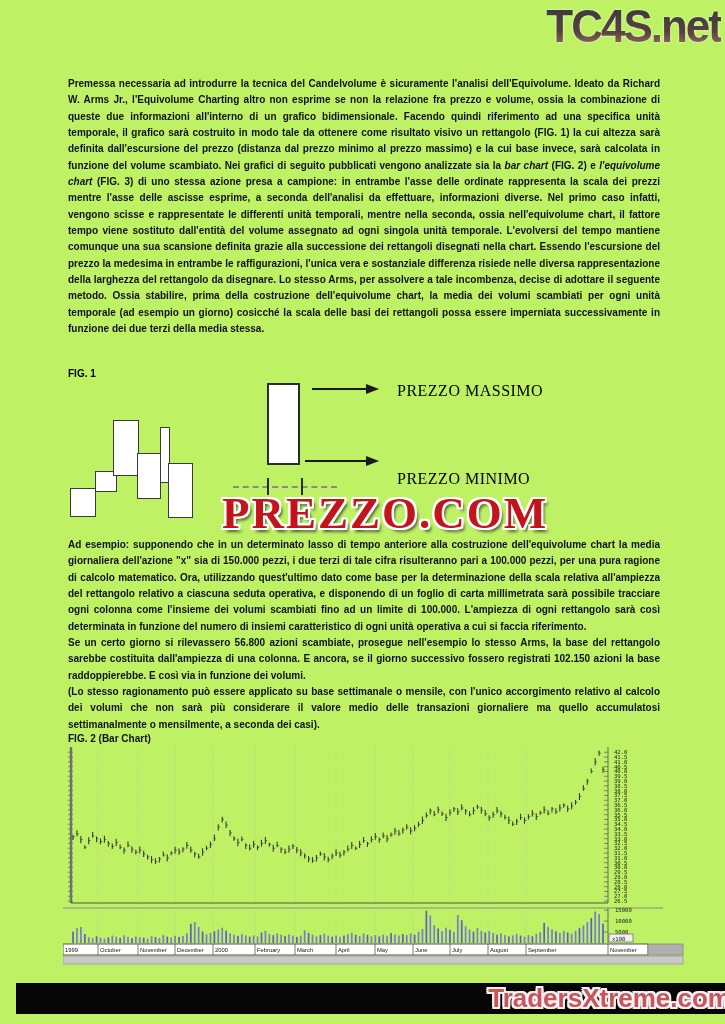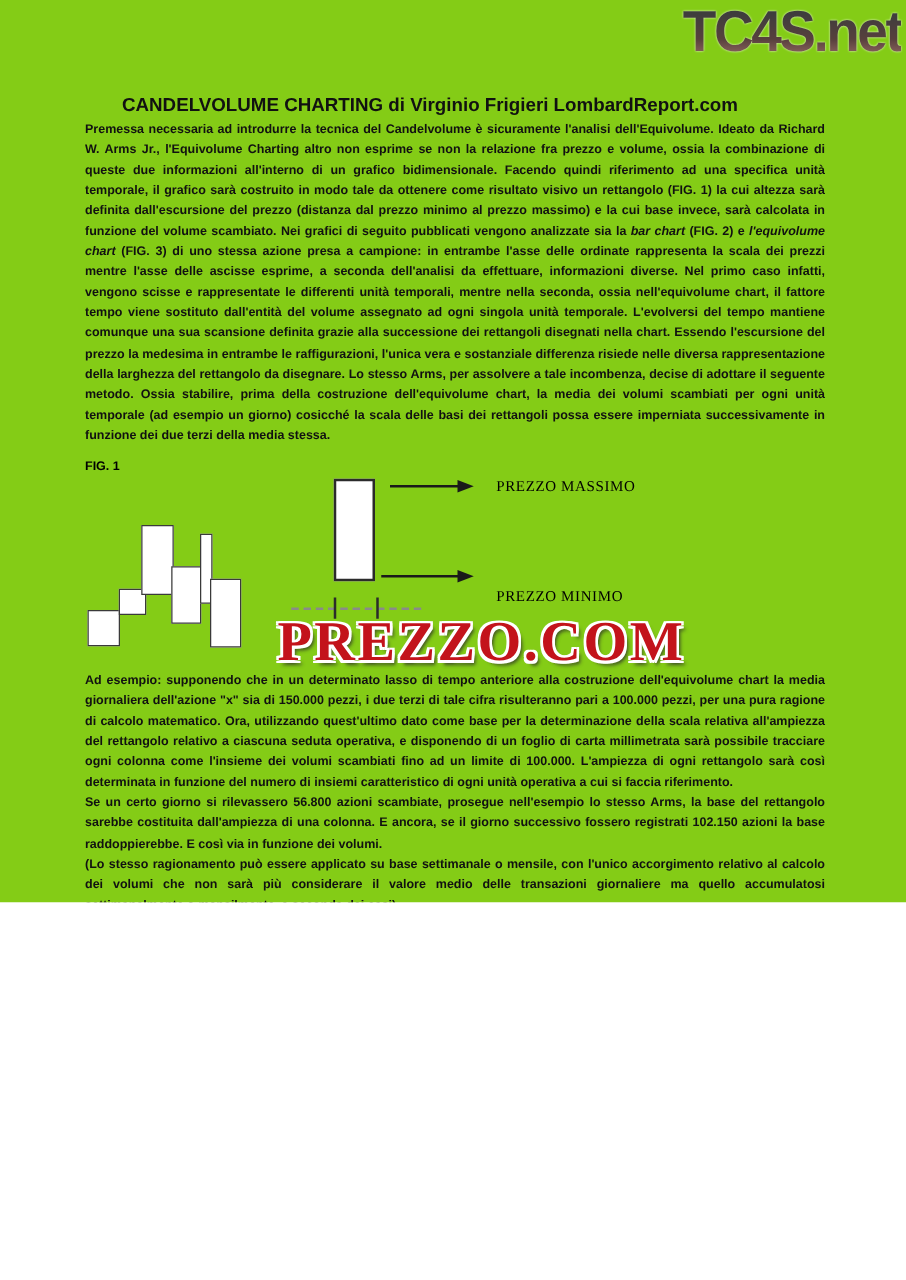--- a/index.html
+++ b/index.html
@@ -1,17 +1,17 @@
 <!DOCTYPE html>
 <html><head>
 <meta charset="utf-8">
 <style>
   * { margin:0; padding:0; box-sizing:border-box; }
   body { background:#ffffff; font-family:"Liberation Sans", sans-serif; }
-  .page { position:relative; width:725px; height:722px; background:#84cc16; overflow:hidden; }
+  .page { position:relative; width:725px; height:1024px; background:#bef264; overflow:hidden; }
 
   
   .tc4s {
     position:absolute; top:0px; right:4px; height:48px;
     font-family:"Liberation Sans", sans-serif;
     font-weight:bold; font-size:44px; letter-spacing:-2px;
     background:linear-gradient(180deg,#3d3d3d 20%,#57403d 62%,#a5756d 100%);
     -webkit-background-clip:text; background-clip:text; color:transparent;
     filter:drop-shadow(0 0 1px rgba(255,255,255,0.85));
     transform:scaleY(1.05); transform-origin:top;
@@ -23,21 +23,21 @@
   .para { font-size:10px; line-height:16.35px; text-align:justify;font-weight:bold; }
   .figlabel { font-weight:bold; font-size:10px; }
 
   
   .fig1 { position:absolute; left:0; top:365px; width:725px; height:180px; }
   .fig1-label { position:absolute; left:68px; top:3px; }
   .evrect { position:absolute; background:#fff; border:1px solid #3a3a3a; }
   .demo-rect { position:absolute; left:267px; top:18px; width:33px; height:82px; background:#fff; border:2px solid #2b2b2b; }
   .arrow-line { position:absolute; height:2px; background:#1a1a1a; }
   .arrow-head { position:absolute; width:0; height:0; border-top:5px solid transparent; border-bottom:5px solid transparent; border-left:13px solid #1a1a1a; }
-  .fig1-caption { position:absolute; font-family:"Liberation Serif", serif; font-size:12px; color:#000; letter-spacing:0.5px;text-align:center; }
+  .fig1-caption { position:absolute; font-family:"Liberation Serif", serif; font-size:16px; color:#000; letter-spacing:0.5px;text-align:center; }
   .dash-line { position:absolute; left:233px; top:121px; width:104px; border-top:2px dashed #8a8a8a; }
   .dash-tick { position:absolute; top:113px; width:2px; height:17px; background:#2b2b2b; }
 
   
   .dlsub {
     position:absolute; left:222px; top:122px;
     font-family:"Liberation Serif", serif; font-weight:bold; font-size:45px; letter-spacing:2px;
     color:#c3131b;
     text-shadow:
       -2px -2px 0 #fff, 2px -2px 0 #fff, -2px 2px 0 #fff, 2px 2px 0 #fff,
@@ -60,21 +60,20 @@
   .chart-wrap { position:absolute; left:63px; top:745px; width:660px; height:222px; }
 </style>
 </head>
 <body>
 
 <div class="page">
 
   <div class="tc4s">TC4S.net</div>
 
   <div class="article">
-    <div class="title">CANDELVOLUME CHARTING di Virginio Frigieri LombardReport.com</div>
     <div class="para"><span>Premessa necessaria ad  introdurre la tecnica del Candelvolume è sicuramente l'analisi dell'Equivolume. Ideato da Richard W. Arms Jr., l'Equivolume Charting altro non esprime se non la relazione fra prezzo e volume, ossia la combinazione di queste due informazioni all'interno di un grafico bidimensionale. Facendo quindi riferimento ad una specifica unità temporale, il grafico sarà costruito in modo tale da ottenere come risultato visivo un rettangolo (FIG. 1) la cui altezza sarà definita dall'escursione del prezzo (distanza dal prezzo minimo al prezzo massimo) e la cui base invece, sarà calcolata in funzione del volume scambiato. Nei grafici di seguito pubblicati vengono analizzate sia la </span><i>bar chart</i><span> (FIG. 2) e </span><i>l'equivolume chart</i><span> (FIG. 3) di uno stessa azione presa a campione: in entrambe l'asse delle ordinate rappresenta la scala dei prezzi mentre l'asse delle ascisse esprime, a seconda dell'analisi da effettuare, informazioni diverse. Nel primo caso infatti, vengono scisse  e rappresentate le differenti unità temporali, mentre nella seconda, ossia nell'equivolume chart, il fattore tempo viene sostituto dall'entità del volume assegnato ad ogni singola unità temporale.  L'evolversi del tempo mantiene comunque una sua scansione definita grazie alla successione dei rettangoli disegnati nella chart. Essendo l'escursione del prezzo la medesima in entrambe le raffigurazioni, l'unica vera e sostanziale differenza risiede nelle diversa rappresentazione della larghezza del rettangolo da disegnare. Lo stesso Arms, per assolvere a tale incombenza,  decise di adottare il seguente metodo. Ossia stabilire, prima della costruzione dell'equivolume chart, la media dei volumi scambiati per ogni unità temporale (ad esempio un giorno) cosicché la scala delle basi dei rettangoli possa essere imperniata successivamente in funzione dei due terzi della media stessa.</span></div>
   </div>
 
   <div class="fig1">
     <div class="figlabel fig1-label">FIG. 1</div>
 
     <div class="evrect" style="left:70px;  top:123px; width:26px; height:29px;"></div>
     <div class="evrect" style="left:95px;  top:106px; width:22px; height:21px;"></div>
     <div class="evrect" style="left:113px; top:55px;  width:26px; height:56px;"></div>
     <div class="evrect" style="left:137px; top:88px;  width:24px; height:46px;"></div>

